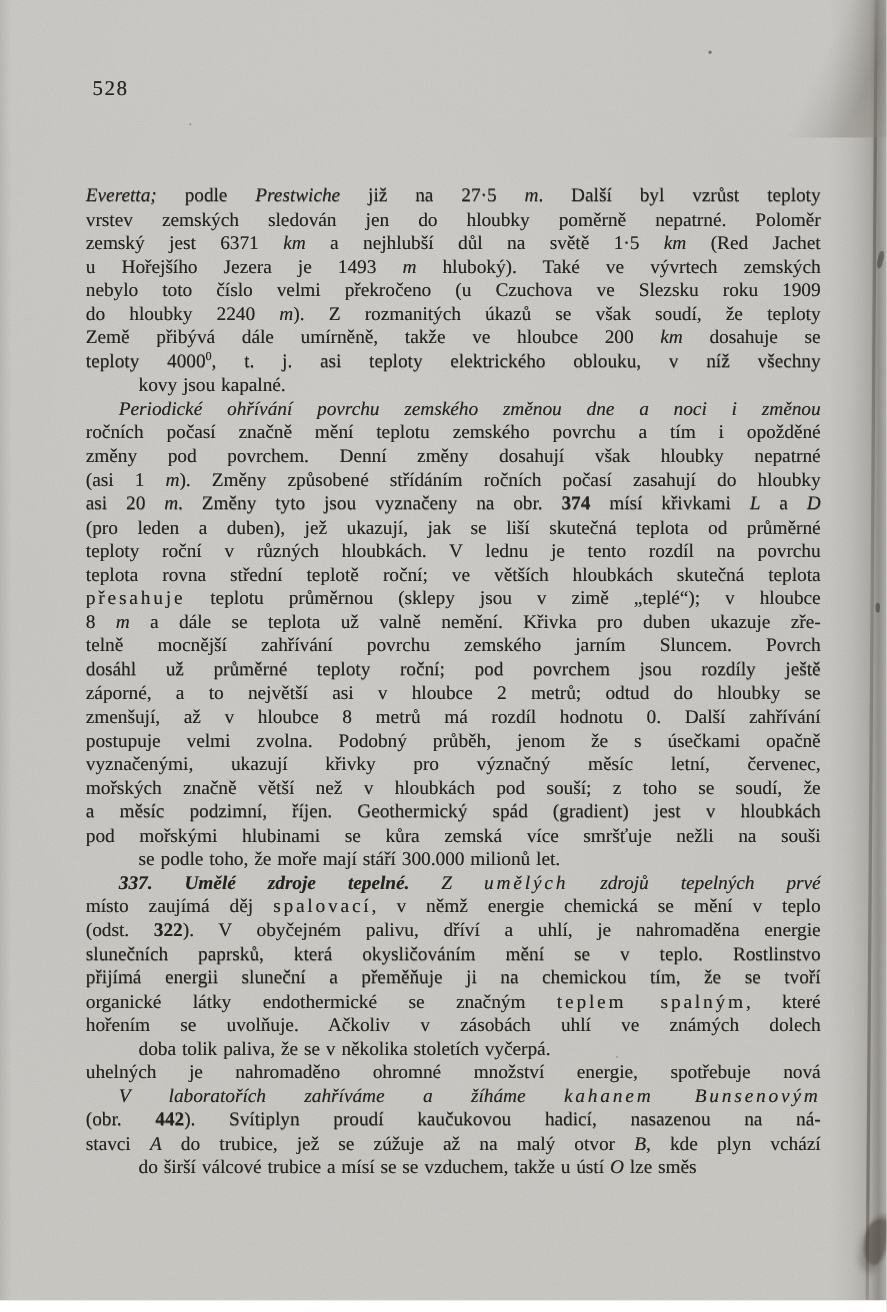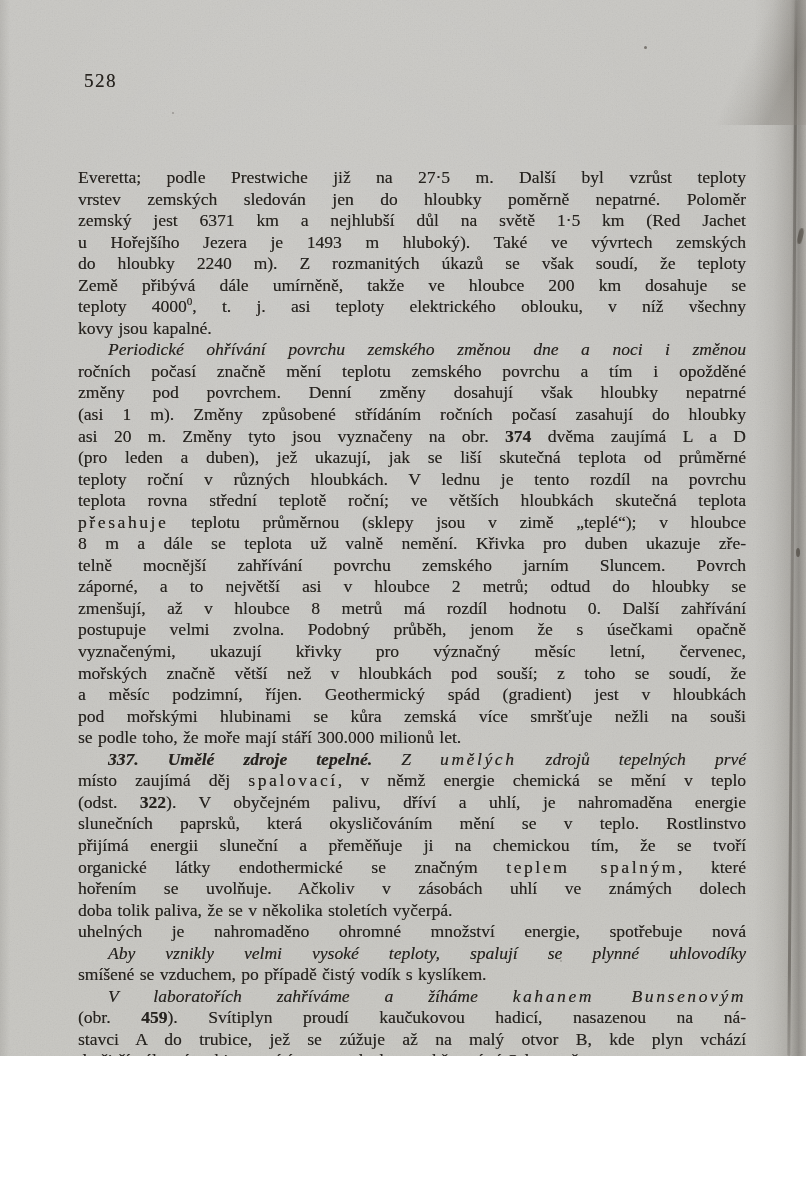--- a/index.html
+++ b/index.html
@@ -1,40 +1,40 @@
 <!DOCTYPE html>
 <html lang="cs" style="--paper: #c6c5c1; --ink: #26231f;"><head>
 <meta charset="utf-8">
 <style>
   html,body{margin:0;padding:0;width:806px;height:1193px;overflow:hidden;}
   .page{
-    position:relative;width:806px;height:1056px;overflow:hidden;
+    position:relative;width:806px;height:1182px;overflow:hidden;
     background:
       radial-gradient(ellipse at 42% 38%, rgba(255,255,255,0.10), rgba(0,0,0,0) 60%),
       linear-gradient(to bottom, #c8c7c3 0%, #c5c4c0 45%, #c7c6c1 100%);
     background-color:var(--paper,#c6c5c1);
     font-family:"Liberation Serif","DejaVu Serif",serif;
     color:var(--ink,#26231f);
   }
   .grain{position:absolute;inset:0;width:100%;height:100%;pointer-events:none;}
   .page-number{
     position:absolute;left:84px;top:70px;
     font-size:19px;letter-spacing:1.5px;
     text-shadow:0.2px 0.2px 0.6px rgba(40,36,30,0.55);
   }
   .text-block{
     position:absolute;left:78px;top:167px;width:668px;
     font-size:17.5px;line-height:21.55px;
     text-shadow:0.2px 0.2px 0.6px rgba(40,36,30,0.5);
     word-spacing:1px;
   }
   .line{text-align:justify;text-align-last:justify;height:21.55px;}
-  .line.last{text-align-last:left;}
+  .line.last{text-align-last:left;margin-left:48px;}
   .line.indent{text-indent:30px;font-style:italic;}
-  .i{}
+  .i{font-style:italic;}
   .b{font-weight:bold;}
   .sp{letter-spacing:2.6px;}
   .sup{vertical-align:super;font-size:11px;line-height:0;}
   
   .edge-right{
     position:absolute;top:0;right:0;width:52px;height:100%;pointer-events:none;
     background:linear-gradient(to right,
       rgba(80,74,66,0) 0%, rgba(80,74,66,0.08) 38%,
       rgba(70,64,56,0.20) 70%, rgba(52,47,41,0.36) 86%,
       rgba(125,119,111,0.30) 100%);
@@ -87,37 +87,39 @@
   </svg>
 
   <div class="page-number">528</div>
 
   <div class="text-block" id="text-block">
       <div>
         <div class="line"><span class="i">Everetta;</span><span> podle </span><span class="i">Prestwiche</span><span> již na 27·5 </span><span class="i">m</span><span>. Další byl vzrůst teploty</span></div>
         <div class="line"><span>vrstev zemských sledován jen do hloubky poměrně nepatrné. Poloměr</span></div>
         <div class="line"><span>zemský jest 6371 </span><span class="i">km</span><span> a nejhlubší důl na světě 1·5 </span><span class="i">km</span><span> (Red Jachet</span></div>
         <div class="line"><span>u Hořejšího Jezera je 1493 </span><span class="i">m</span><span> hluboký). Také ve vývrtech zemských</span></div>
+        <div class="line"><span>nebylo toto číslo velmi překročeno (u Czuchova ve Slezsku roku 1909</span></div>
         <div class="line"><span>do hloubky 2240 </span><span class="i">m</span><span>). Z rozmanitých úkazů se však soudí, že teploty</span></div>
         <div class="line"><span>Země přibývá dále umírněně, takže ve hloubce 200 </span><span class="i">km</span><span> dosahuje se</span></div>
         <div class="line"><span>teploty 4000</span><span class="sup">0</span><span>, t. j. asi teploty elektrického oblouku, v níž všechny</span></div>
         <div class="line last"><span>kovy jsou kapalné.</span></div>
       </div>
       <div>
         <div class="line indent"><span>Periodické ohřívání povrchu zemského změnou dne a noci i změnou</span></div>
         <div class="line"><span>ročních počasí značně mění teplotu zemského povrchu a tím i opožděné</span></div>
         <div class="line"><span>změny pod povrchem. Denní změny dosahují však hloubky nepatrné</span></div>
         <div class="line"><span>(asi 1 </span><span class="i">m</span><span>). Změny způsobené střídáním ročních počasí zasahují do hloubky</span></div>
-        <div class="line"><span>asi 20 </span><span class="i">m</span><span>. Změny tyto jsou vyznačeny na obr. </span><span class="b">374</span><span> dvěma zaujímá </span><span class="i">L</span><span> a </span><span class="i">D</span></div>
+        <div class="line"><span>asi 20 </span><span class="i">m</span><span>. Změny tyto jsou vyznačeny na obr. </span><span class="b">374</span><span> mísí křivkami </span><span class="i">L</span><span> a </span><span class="i">D</span></div>
         <div class="line"><span>(pro leden a duben), jež ukazují, jak se liší skutečná teplota od průměrné</span></div>
         <div class="line"><span>teploty roční v různých hloubkách. V lednu je tento rozdíl na povrchu</span></div>
         <div class="line"><span>teplota rovna střední teplotě roční; ve větších hloubkách skutečná teplota</span></div>
         <div class="line"><span class="sp">přesahuje</span><span> teplotu průměrnou (sklepy jsou v zimě „teplé“); v hloubce</span></div>
         <div class="line"><span>8 </span><span class="i">m</span><span> a dále se teplota už valně nemění. Křivka pro duben ukazuje zře-</span></div>
         <div class="line"><span>telně mocnější zahřívání povrchu zemského jarním Sluncem. Povrch</span></div>
+        <div class="line"><span>dosáhl už průměrné teploty roční; pod povrchem jsou rozdíly ještě</span></div>
         <div class="line"><span>záporné, a to největší asi v hloubce 2 metrů; odtud do hloubky se</span></div>
         <div class="line"><span>zmenšují, až v hloubce 8 metrů má rozdíl hodnotu 0. Další zahřívání</span></div>
         <div class="line"><span>postupuje velmi zvolna. Podobný průběh, jenom že s úsečkami opačně</span></div>
         <div class="line"><span>vyznačenými, ukazují křivky pro význačný měsíc letní, červenec,</span></div>
         <div class="line"><span>mořských značně větší než v hloubkách pod souší; z toho se soudí, že</span></div>
         <div class="line"><span>a měsíc podzimní, říjen. Geothermický spád (gradient) jest v hloubkách</span></div>
         <div class="line"><span>pod mořskými hlubinami se kůra zemská více smršťuje nežli na souši</span></div>
         <div class="line last"><span>se podle toho, že moře mají stáří 300.000 milionů let.</span></div>
       </div>
       <div>
@@ -125,26 +127,22 @@
         <div class="line"><span>místo zaujímá děj </span><span class="sp">spalovací</span><span>, v němž energie chemická se mění v teplo</span></div>
         <div class="line"><span>(odst. </span><span class="b">322</span><span>). V obyčejném palivu, dříví a uhlí, je nahromaděna energie</span></div>
         <div class="line"><span>slunečních paprsků, která okysličováním mění se v teplo. Rostlinstvo</span></div>
         <div class="line"><span>přijímá energii sluneční a přeměňuje ji na chemickou tím, že se tvoří</span></div>
         <div class="line"><span>organické látky endothermické se značným </span><span class="sp">teplem spalným</span><span>, které</span></div>
         <div class="line"><span>hořením se uvolňuje. Ačkoliv v zásobách uhlí ve známých dolech</span></div>
         <div class="line last"><span>doba tolik paliva, že se v několika stoletích vyčerpá.</span></div>
         <div class="line"><span>uhelných je nahromaděno ohromné množství energie, spotřebuje nová</span></div>
       </div>
       <div>
-        <div class="line indent"><span>Aby vznikly velmi vysoké teploty, spalují se plynné uhlovodíky</span></div>
-        <div class="line last"><span>smíšené se vzduchem, po případě čistý vodík s kyslíkem.</span></div>
-      </div>
-      <div>
         <div class="line indent"><span>V laboratořích zahříváme a žíháme </span><span class="sp">kahanem Bunsenovým</span></div>
-        <div class="line"><span>(obr. </span><span class="b">459</span><span>). Svítiplyn proudí kaučukovou hadicí, nasazenou na ná-</span></div>
+        <div class="line"><span>(obr. </span><span class="b">442</span><span>). Svítiplyn proudí kaučukovou hadicí, nasazenou na ná-</span></div>
         <div class="line"><span>stavci </span><span class="i">A</span><span> do trubice, jež se zúžuje až na malý otvor </span><span class="i">B</span><span>, kde plyn vchází</span></div>
         <div class="line last"><span>do širší válcové trubice a mísí se se vzduchem, takže u ústí </span><span class="i">O</span><span> lze směs</span></div>
       </div>
     </div>
 
   <div class="left-shade"></div>
   <div class="edge-right"></div>
   <div class="crease"></div>
   <div class="corner-fold"></div>
   <div class="smudge-bottom-right"></div>

